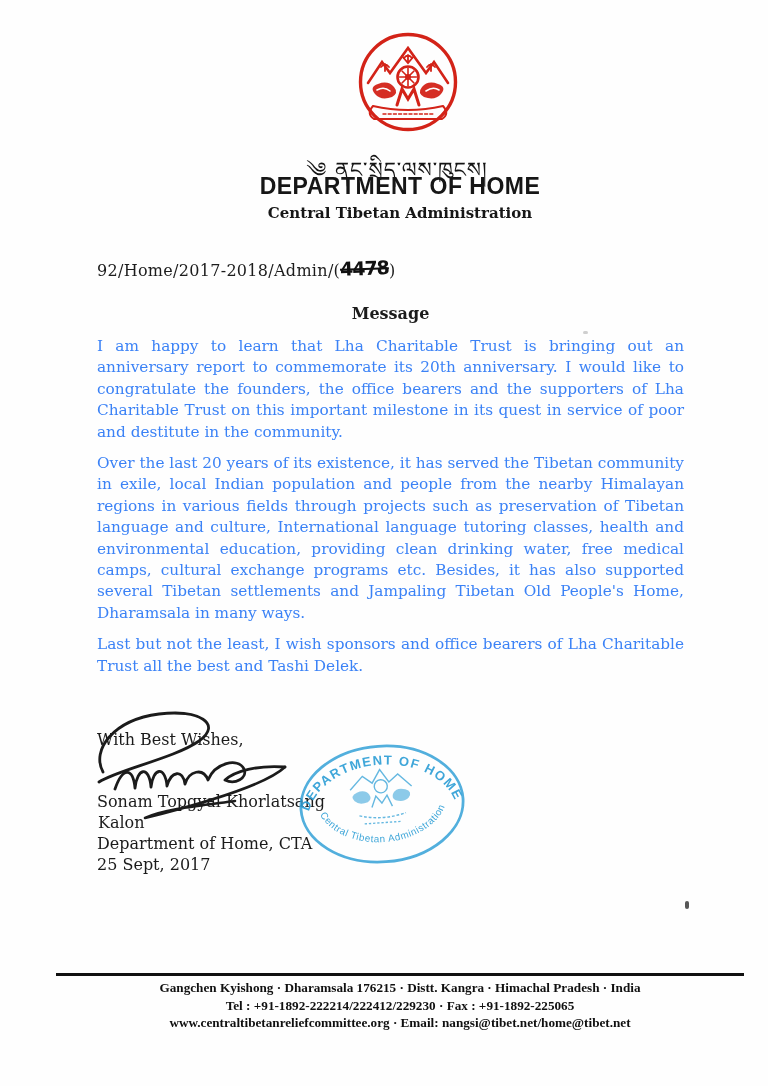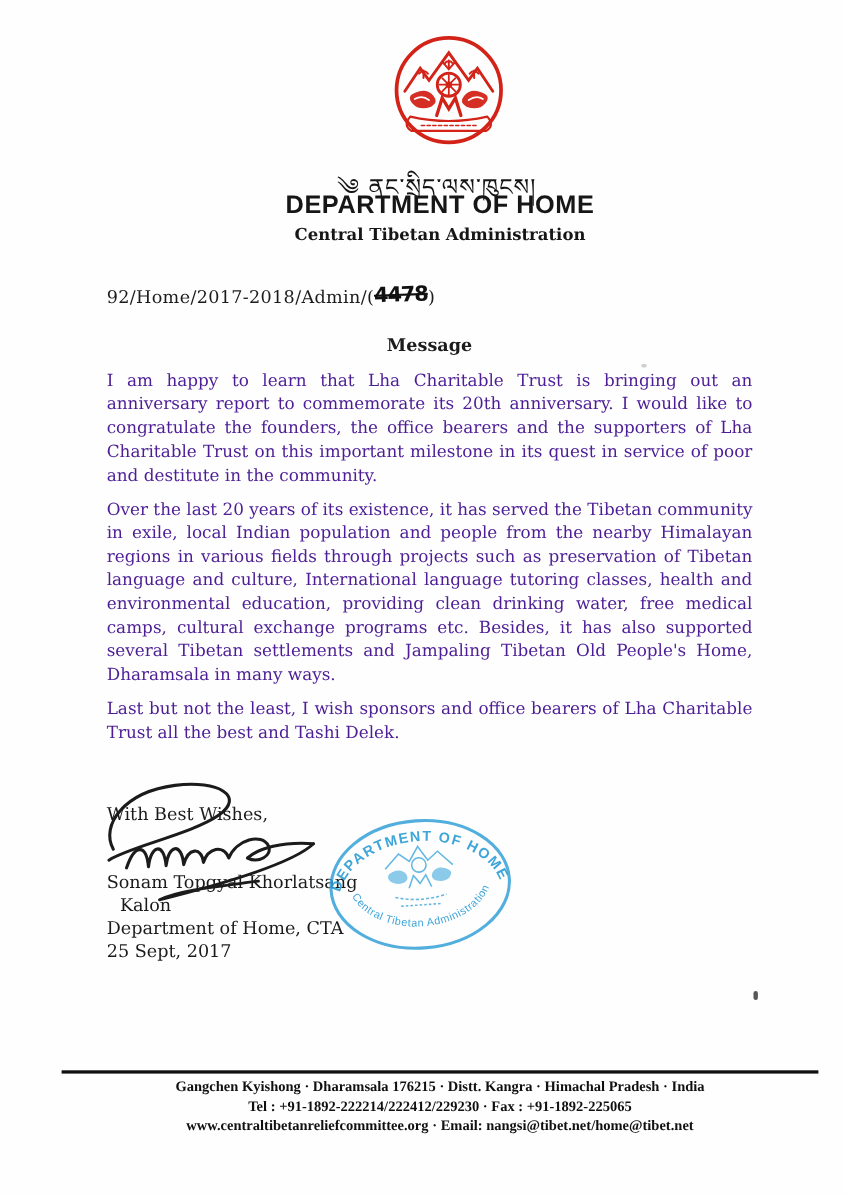--- a/index.html
+++ b/index.html
@@ -24,27 +24,27 @@
     font-family:"DejaVu Sans","Liberation Sans",sans-serif;
     font-weight:bold;font-size:19px;letter-spacing:-1px;
     text-decoration:line-through;text-decoration-thickness:2px;
     display:inline-block;transform:rotate(-2deg) translateY(-1px);color:#111;
   }
   
   .letter-body{left:97px;top:304px;width:587px;}
   .msg-heading{margin:0 0 13px 0;text-align:center;font-weight:bold;font-size:16px;}
   .letter-body p{
     margin:0 0 10px 0;font-size:15.3px;line-height:21.4px;
-    text-align:justify;color:#4c1d95;
+    text-align:justify;color:#3b82f6;
   }
   
   .closing{font-size:16px;color:#1b1b1b;white-space:nowrap;}
   .salutation{left:97px;top:730px;}
   .signer-name{left:97px;top:792px;}
-  .signer-title{left:109px;top:813px;}
+  .signer-title{left:98px;top:813px;}
   .signer-dept{left:97px;top:834px;}
   .sign-date{left:97px;top:855px;}
   .signature-svg{left:85px;top:708px;width:232px;height:122px;z-index:5;}
   
   .stamp-svg{left:290px;top:734px;width:184px;height:140px;z-index:4;opacity:.92;
     transform:rotate(-4deg);}
   
   .speck{left:685px;top:901px;width:4px;height:8px;background:#3a3a3a;
     border-radius:2px;opacity:.85;}
   .speck2{left:583px;top:331px;width:5px;height:3px;background:#bbb;

